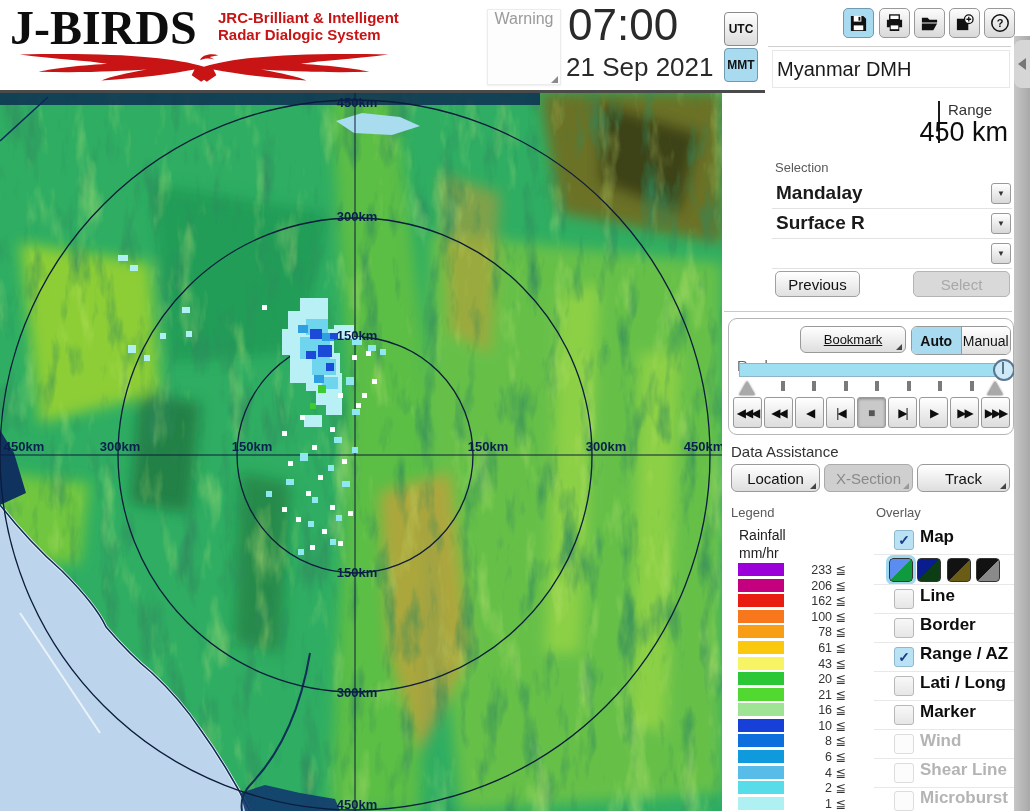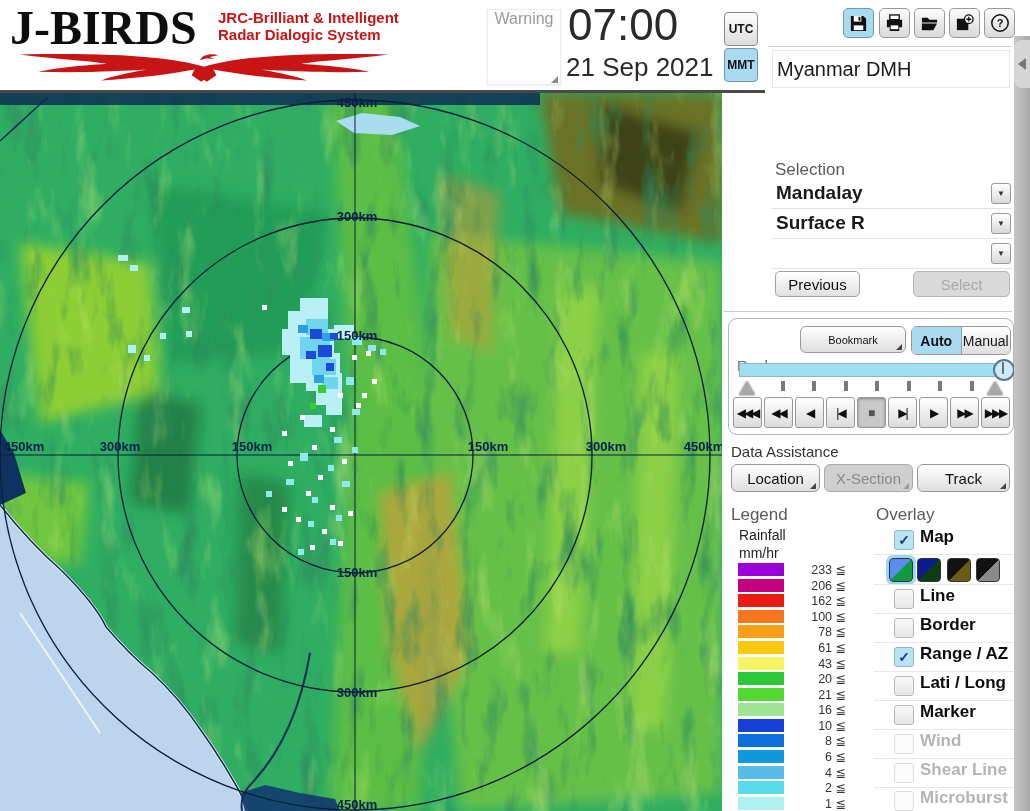--- a/index.html
+++ b/index.html
@@ -42,34 +42,34 @@
   .ztrack{position:absolute;left:18px;top:38px;width:2px;height:122px;background:#9a9a9a;}
   .zhandle{position:absolute;left:3px;top:148px;width:30px;height:15px;background:linear-gradient(#fdfdfd,#c8c8c8);
            border:1px solid #888;border-radius:3px;cursor:pointer;}
   .zhandle::after{content:"";position:absolute;left:4px;top:6px;width:20px;height:2px;background:#aaa;}
   
   .panel{position:absolute;left:722px;top:93px;width:292px;height:718px;background:#fff;font-size:15px;}
   .range-box{position:absolute;left:50px;top:2px;width:240px;height:53px;background:#fff;}
   .range-div{position:absolute;left:166px;top:6px;width:2px;height:42px;background:#1a1a1a;}
   .range-label{position:absolute;left:176px;top:6px;color:#333;font-size:15px;}
   .range-value{position:absolute;right:4px;top:22px;color:#0d0d0d;font-size:27px;}
-  .sec-label{position:absolute;color:#5a5a5a;font-size:17px;}
+  .sec-label{position:absolute;color:#5a5a5a;font-size:13px;}
   .dd-row{position:absolute;left:50px;width:240px;height:28px;border-bottom:1px solid #e2e2e2;}
   .dd-val{position:absolute;left:4px;top:2px;font-size:19px;font-weight:600;color:#1a1a1a;}
   .dd-btn{position:absolute;right:1px;top:3px;width:20px;height:21px;border:1px solid #999;border-radius:3px;
           background:linear-gradient(#ffffff,#d8d8d8);font-size:8px;color:#333;display:flex;align-items:center;justify-content:center;padding:0;cursor:pointer;}
   .pbtn{position:absolute;border:1px solid #a0a0a0;border-radius:5px;background:linear-gradient(#ffffff,#e0e0e0);
         font-family:"Liberation Sans",sans-serif;font-size:15px;color:#111;cursor:pointer;}
   .pbtn.disabled{background:#d9d9d9;color:#a8a8a8;border-color:#b5b5b5;cursor:default;}
   .sep{position:absolute;height:1px;background:#c9c9c9;}
   
   .replay-box{position:absolute;left:6px;top:225px;width:284px;height:115px;border:1px solid #b5b5b5;border-radius:9px;}
   .replay-label{position:absolute;left:8px;top:6px;color:#666;font-size:15px;margin-top:32px;}
   .bookmark{position:absolute;left:71px;top:7px;width:106px;height:27px;border:1px solid #999;border-radius:6px;
-            background:linear-gradient(#ffffff,#dedede);font-size:11px;color:#111;cursor:pointer;}
+            background:linear-gradient(#ffffff,#dedede);font-size:13px;color:#111;cursor:pointer;text-decoration:underline;}
   .segmented{position:absolute;left:182px;top:7px;width:98px;height:27px;border:1px solid #999;border-radius:6px;
              display:flex;overflow:hidden;}
   .seg{flex:1;display:flex;align-items:center;justify-content:center;font-size:14px;color:#111;cursor:pointer;}
   .seg.on{background:#a8daf0;font-weight:bold;}
   .seg.off{background:linear-gradient(#ffffff,#dedede);border-left:1px solid #999;}
   .slider{position:absolute;left:10px;top:44px;width:266px;height:12px;background:#9edff2;border:1px solid #8fb5c4;}
   .slider-handle{position:absolute;right:-9px;top:-5px;width:18px;height:18px;border-radius:50%;
                  border:2px solid #5a7690;background:#cfeaf6;cursor:pointer;}
   .slider-handle::after{content:"";position:absolute;left:7px;top:1px;width:2px;height:12px;background:#5a7690;}
   .tickrow{position:absolute;left:10px;top:62px;width:266px;height:14px;}
@@ -358,20 +358,25 @@
           <circle cx="10" cy="9" r="7" fill="none" stroke="#111" stroke-width="1.6"></circle>
           <line x1="15" y1="14" x2="20" y2="20" stroke="#111" stroke-width="2"></line>
           <line x1="6.5" y1="9" x2="13.5" y2="9" stroke="#111" stroke-width="1.8"></line>
         </svg>
       </button>
     </div>
   </div>
 
   <div class="panel">
 
+    <div class="range-box">
+      <div class="range-div"></div>
+      <div class="range-label">Range</div>
+      <div class="range-value">450 km</div>
+    </div>
 
     <div class="sec-label" style="left:53px;top:67px">Selection</div>
     <div class="dd-row" style="top:87px">
       <div class="dd-val">Mandalay</div>
       <button class="dd-btn">
           <span>▼</span>
         </button>
     </div>
     <div class="dd-row" style="top:117px">
       <div class="dd-val">Surface R</div>

